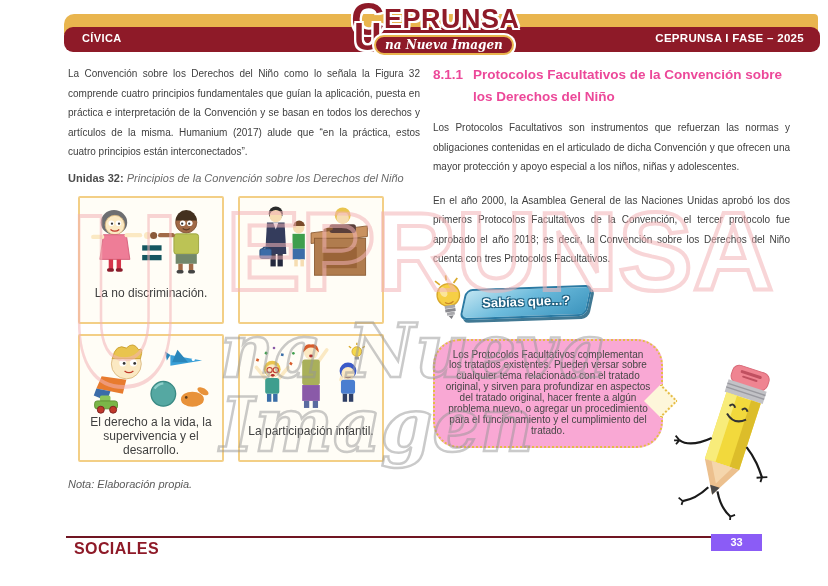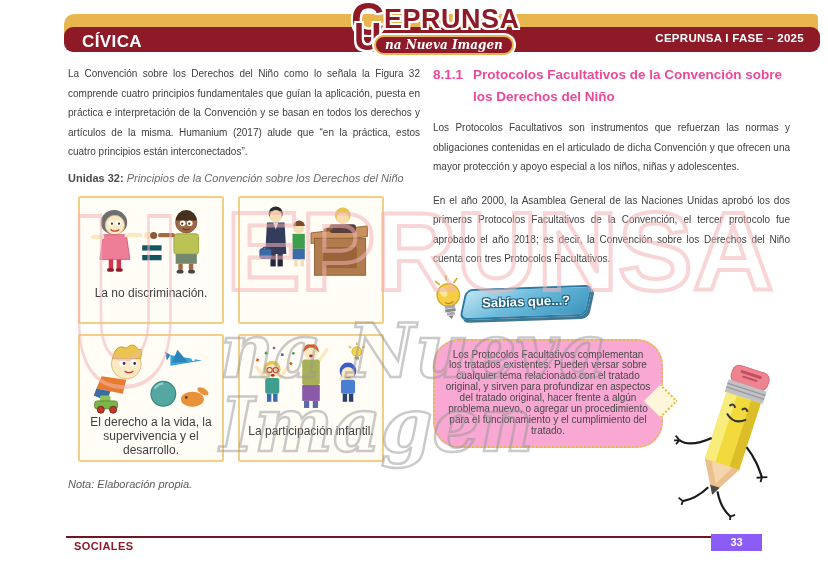--- a/index.html
+++ b/index.html
@@ -2,21 +2,21 @@
 <html><head>
 <meta charset="utf-8">
 <style>
   html,body{margin:0;padding:0;background:#e8e8e8;}
   .page{position:relative;width:828px;height:586px;background:#ffffff;overflow:hidden;
         font-family:"Liberation Sans",sans-serif;color:#3d3d3d;margin:0 auto;}
 
   
   .h-gold{position:absolute;left:64px;top:14px;width:754px;height:20px;background:#E9B54E;border-radius:10px 4px 0 0;}
   .h-red{position:absolute;left:64px;top:27px;width:756px;height:25px;background:#8E1A28;border-radius:9px;}
-  .h-left{position:absolute;left:82px;top:32px;font-size:17px;font-weight:bold;color:#fff;letter-spacing:.4px;z-index:5;}
+  .h-left{position:absolute;left:82px;top:32px;font-size:11px;font-weight:bold;color:#fff;letter-spacing:.4px;z-index:5;}
   .h-right{position:absolute;right:24px;top:32px;font-size:11.5px;font-weight:bold;color:#fff;letter-spacing:.3px;z-index:5;}
 
   .logo{position:absolute;left:50%;top:2px;transform:translateX(-50%);width:190px;height:58px;z-index:60;}
   .logo .ol{color:#8E1A28;font-weight:bold;
      text-shadow:-2px -2px 0 #fff,2px -2px 0 #fff,-2px 2px 0 #fff,2px 2px 0 #fff,0 -2px 0 #fff,0 2px 0 #fff,-2px 0 0 #fff,2px 0 0 #fff;}
   .logo-c{position:absolute;left:32px;top:-6px;font-size:46px;line-height:1;}
   .logo-u{position:absolute;left:35px;top:16px;font-size:38px;line-height:1;}
   .logo-rest{position:absolute;left:65px;top:4px;font-size:27px;line-height:1;letter-spacing:.5px;}
   .logo-pill{position:absolute;left:55px;top:33px;background:#8E1A28;border:2px solid #E9B54E;border-radius:11px;
      padding:1px 9px;color:#fff;font-family:"DejaVu Serif",serif;font-style:italic;font-weight:bold;font-size:12px;
@@ -66,21 +66,21 @@
   .bubble{position:relative;margin-top:10px;width:230px;box-sizing:border-box;background:#f9a8d4;
      border:2px dotted #E5BC45;border-radius:26px;padding:9px 10px;text-align:center;
      font-size:10px;line-height:10.9px;color:#464646;}
   .bubble-tail{position:absolute;right:-12px;top:48px;width:22px;height:22px;background:#FDF6DA;
      border-top:2px dotted #E5BC45;border-right:2px dotted #E5BC45;transform:rotate(45deg);}
 
   .pencil{position:absolute;left:660px;top:360px;width:142px;height:160px;z-index:30;}
 
   
   .f-line{position:absolute;left:66px;top:536px;width:645px;height:2px;background:#701522;}
-  .f-section{position:absolute;left:74px;top:540px;font-size:11px;font-weight:bold;color:#8E1A28;letter-spacing:.4px;}
+  .f-section{position:absolute;left:74px;top:540px;font-size:16px;font-weight:bold;color:#8E1A28;letter-spacing:.4px;}
   .f-page{position:absolute;left:711px;top:534px;width:51px;height:17px;background:#8b5cf6;color:#fff;
      text-align:center;font-size:11px;font-weight:bold;line-height:17px;}
 </style>
 </head>
 <body>
 
 <div class="page">
 
   <div class="h-gold"></div>
   <div class="h-red"></div>

